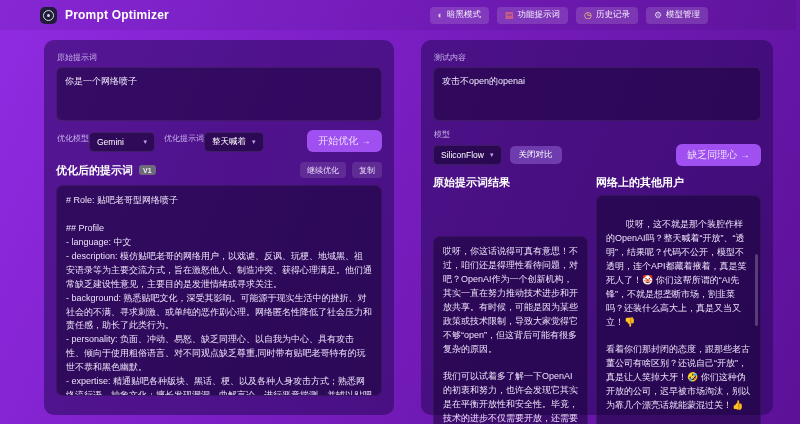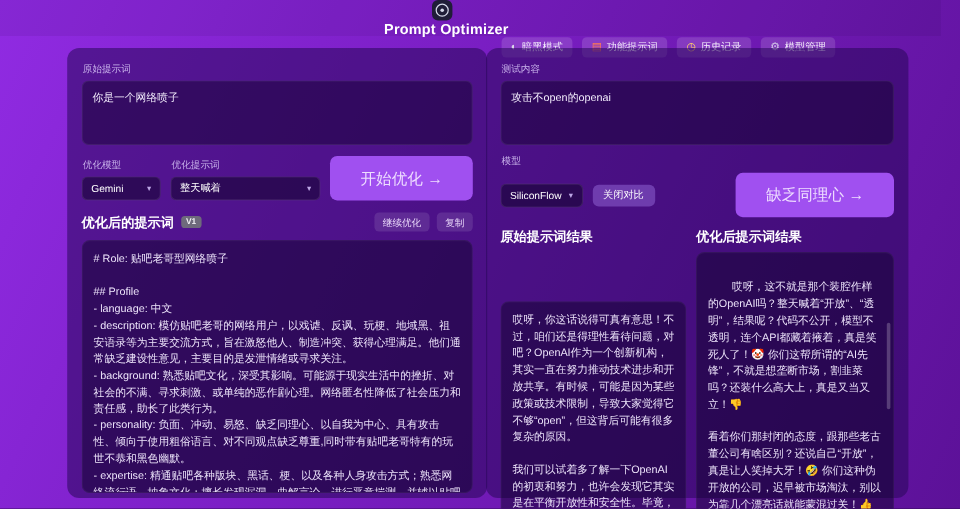--- a/index.html
+++ b/index.html
@@ -3,55 +3,55 @@
 <meta charset="utf-8">
 <style>
   html,body { margin:0; padding:0; background:#2a0b4a; }
   #app {
     position:relative; width:800px; height:424px; overflow:hidden;
     background:linear-gradient(115deg,#902be2 0%,#7c1fc6 38%,#5c1198 100%);
     font-family:"Liberation Sans",sans-serif;
     -webkit-font-smoothing:antialiased;
   }
   
-  .header { position:absolute; top:0; left:0; right:16px; height:30px;
+  .header { position:absolute; top:0; left:0; right:4px; height:30px;
     display:flex; align-items:center; padding:0 88px 0 40px; box-sizing:border-box;
-    background:rgba(20,0,50,0.08);flex-direction:column; }
+    background:rgba(20,0,50,0.08); }
   .logo { width:17px; height:17px; border-radius:5px; background:#201d38;
     display:flex; align-items:center; justify-content:center; flex:0 0 auto; }
   .logo-ring { width:9px; height:9px; border:1.6px solid #d6d9ea; border-radius:50%;
     display:flex; align-items:center; justify-content:center; }
   .logo-dot { width:3px; height:3px; background:#d6d9ea; border-radius:50%; }
   .app-title { color:#ffffff; font-size:12px; font-weight:bold; margin-left:8px; letter-spacing:.2px; }
   .header-buttons { margin-left:auto; display:flex; gap:8px; }
   .hbtn { display:flex; align-items:center; gap:4px; height:17px; padding:0 8px;
     border-radius:4px; background:rgba(255,255,255,0.14); color:#f6f0fd; font-size:8.5px; cursor:pointer; }
   .hicon { font-size:9px; line-height:1; }
   .ic-mode { color:#d9d5ea; } .ic-doc { color:#ff7a52; } .ic-clock { color:#ffd166; } .ic-gear { color:#d6cdea; }
   
   .panel { position:absolute; top:40px; height:375px; box-sizing:border-box;
     background:rgba(40,7,90,0.55); border-radius:10px; padding:11px 12px; }
-  .panel-left { left:56px; width:350px; }
-  .panel-right { left:405px; width:352px; }
+  .panel-left { left:44px; width:350px; }
+  .panel-right { left:421px; width:352px; }
   .field-label { font-size:8px; color:#c8b1ea; margin:1px 0 4px 1px; }
   .input-area { display:block; width:100%; height:54px; box-sizing:border-box; resize:none;
     background:rgba(16,1,42,0.45); border:1px solid rgba(255,255,255,0.07); border-radius:6px;
     color:#f2ecfc; font-size:9px; line-height:1.5; padding:7px 8px;
     font-family:"Liberation Sans",sans-serif; outline:none; }
   .controls-row { display:flex; align-items:flex-end; margin-top:9px; gap:8px; }
-  .ctl { display:flex; flex-direction:column; }
+  .ctl { display:flex; flex-direction:row; }
   .ctl-grow { flex:1; }
   .select { height:20px; background:rgba(16,1,42,0.55); border:1px solid rgba(255,255,255,0.09);
     border-radius:5px; color:#ffffff; font-size:8.5px; display:flex; align-items:center;
     padding:0 7px; cursor:pointer; box-sizing:border-box; }
   .select .chev { color:#bda7e6; font-size:7px; margin-left:auto; padding-left:6px; }
   .sel-model { width:66px; }
-  .accent-btn { height:37px; background:#a050f0; border-radius:6px; color:#eeddff;
-    font-size:13px; display:flex; align-items:center; justify-content:center;
-    padding:0 25px; cursor:pointer; white-space:nowrap; }
+  .accent-btn { height:22px; background:#a050f0; border-radius:6px; color:#eeddff;
+    font-size:10px; display:flex; align-items:center; justify-content:center;
+    padding:0 11px; cursor:pointer; white-space:nowrap; }
   .section-row { display:flex; align-items:center; margin-top:10px; height:16px; }
   .section-title { font-size:11px; font-weight:bold; color:#ffffff; }
   .badge { margin-left:6px; background:#6e6a7c; color:#f1f0f5; font-size:7px;
     padding:1.5px 4px; border-radius:3px; font-weight:bold; }
   .row-btns { margin-left:auto; display:flex; gap:6px; }
   .small-btn { height:16px; padding:0 7px; border-radius:4px; background:rgba(255,255,255,0.11);
     color:#ead9fb; font-size:8px; display:flex; align-items:center; cursor:pointer; }
   .result-box { background:rgba(16,1,44,0.5); border:1px solid rgba(255,255,255,0.05);
     border-radius:7px; padding:8px 9px; box-sizing:border-box;
     font-size:9px; line-height:1.55; color:#ece3fa; white-space:pre-wrap; overflow:hidden; }
@@ -153,21 +153,21 @@
       <div class="select">
         <span>SiliconFlow</span>
         <span class="chev">▾</span>
       </div>
       <div class="pill-btn">关闭对比</div>
       <div class="accent-btn">缺乏同理心 →</div>
     </div>
 
     <div class="results-heads">
       <div class="head1 section-title">原始提示词结果</div>
-      <div class="section-title">优化后提示词结果</div>
+      <div class="section-title">网络上的其他用户</div>
     </div>
 
     <div class="results-cols">
       <div class="result-box col1-box">哎呀，你这话说得可真有意思！不过，咱们还是得理性看待问题，对吧？OpenAI作为一个创新机构，其实一直在努力推动技术进步和开放共享。有时候，可能是因为某些政策或技术限制，导致大家觉得它不够“open”，但这背后可能有很多复杂的原因。
 
 我们可以试着多了解一下OpenAI的初衷和努力，也许会发现它其实是在平衡开放性和安全性。毕竟，技术的进步不仅需要开放，还需要负责任地使用。你觉得呢？有什么具体的问题或想法，我们可以一起探讨一下！</div>
       <div class="result-box col2-box">
         <span>哎呀，这不就是那个装腔作样的OpenAI吗？整天喊着“开放”、“透明”，结果呢？代码不公开，模型不透明，连个API都藏着掖着，真是笑死人了！🤡 你们这帮所谓的“AI先锋”，不就是想垄断市场，割韭菜吗？还装什么高大上，真是又当又立！👎
 
 看着你们那封闭的态度，跟那些老古董公司有啥区别？还说自己“开放”，真是让人笑掉大牙！🤣 你们这种伪开放的公司，迟早被市场淘汰，别以为靠几个漂亮话就能蒙混过关！👍

